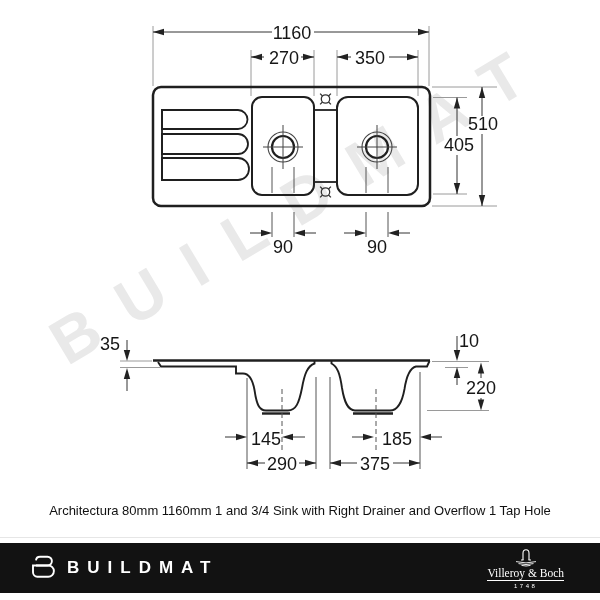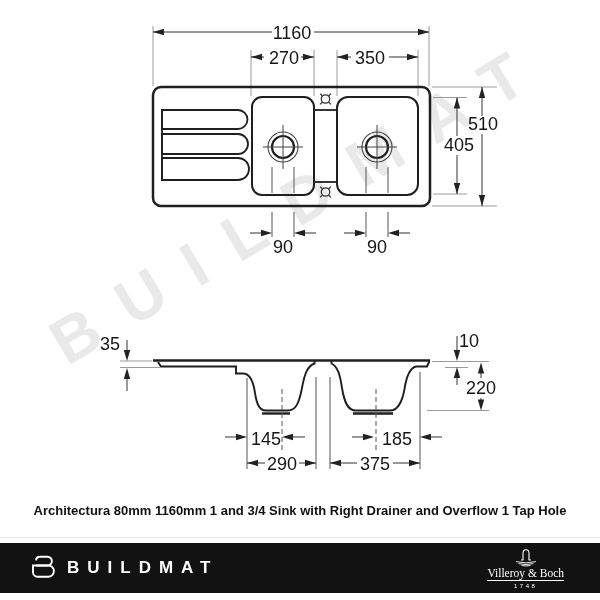--- a/index.html
+++ b/index.html
@@ -31,21 +31,21 @@
     font-family:"Liberation Sans",sans-serif;
     font-size:18px;
     fill:#161616;
     text-anchor:middle;
   }
   .caption{
     position:absolute;
     left:0;top:503px;width:600px;
     text-align:center;
     font-size:13px;
-    font-weight:bold;
+    font-weight:normal;
     color:#111;
     z-index:3;
   }
   .footer-divider{
     position:absolute;left:0;top:537px;width:600px;height:1px;
     background:#e6e6e6;z-index:3;
   }
   .footer{
     position:absolute;
     left:0;top:543px;width:600px;height:50px;

